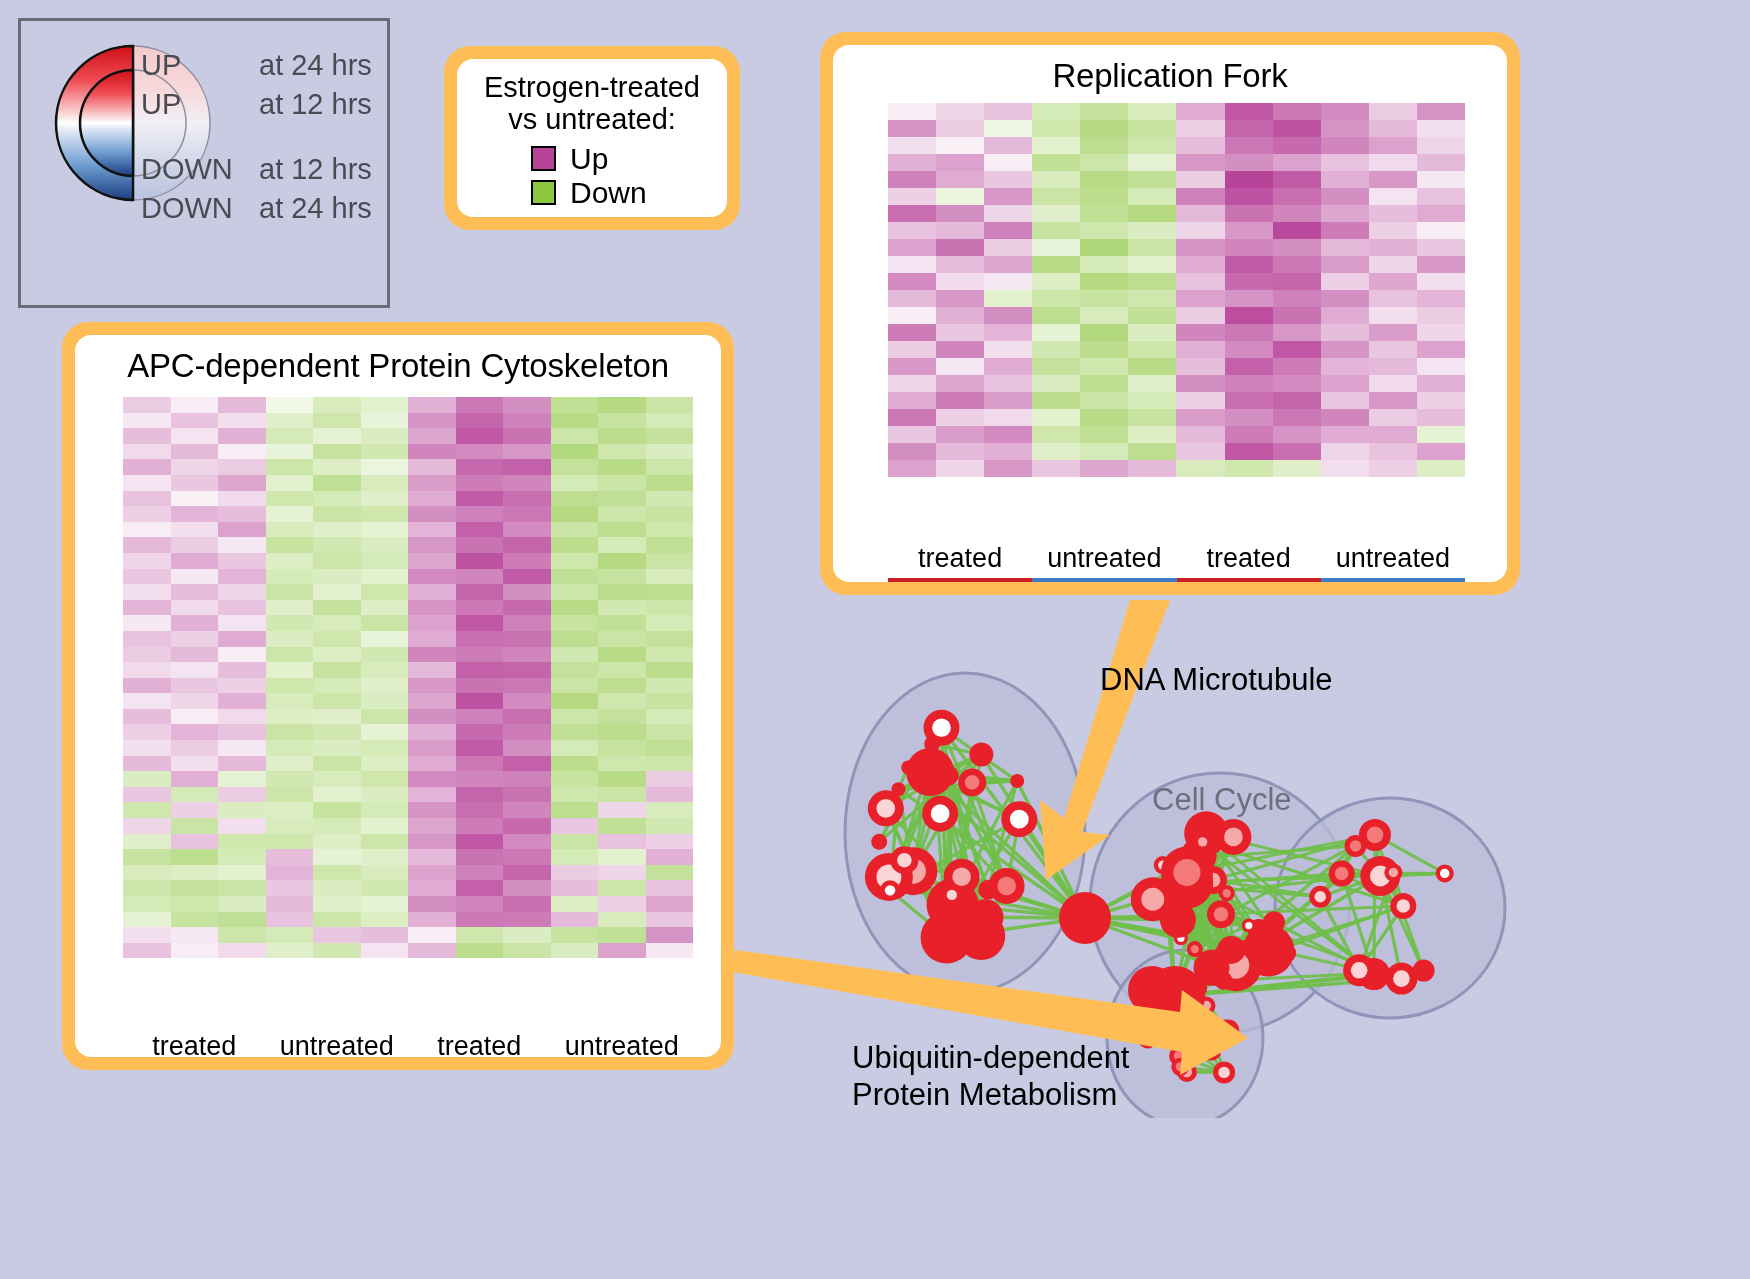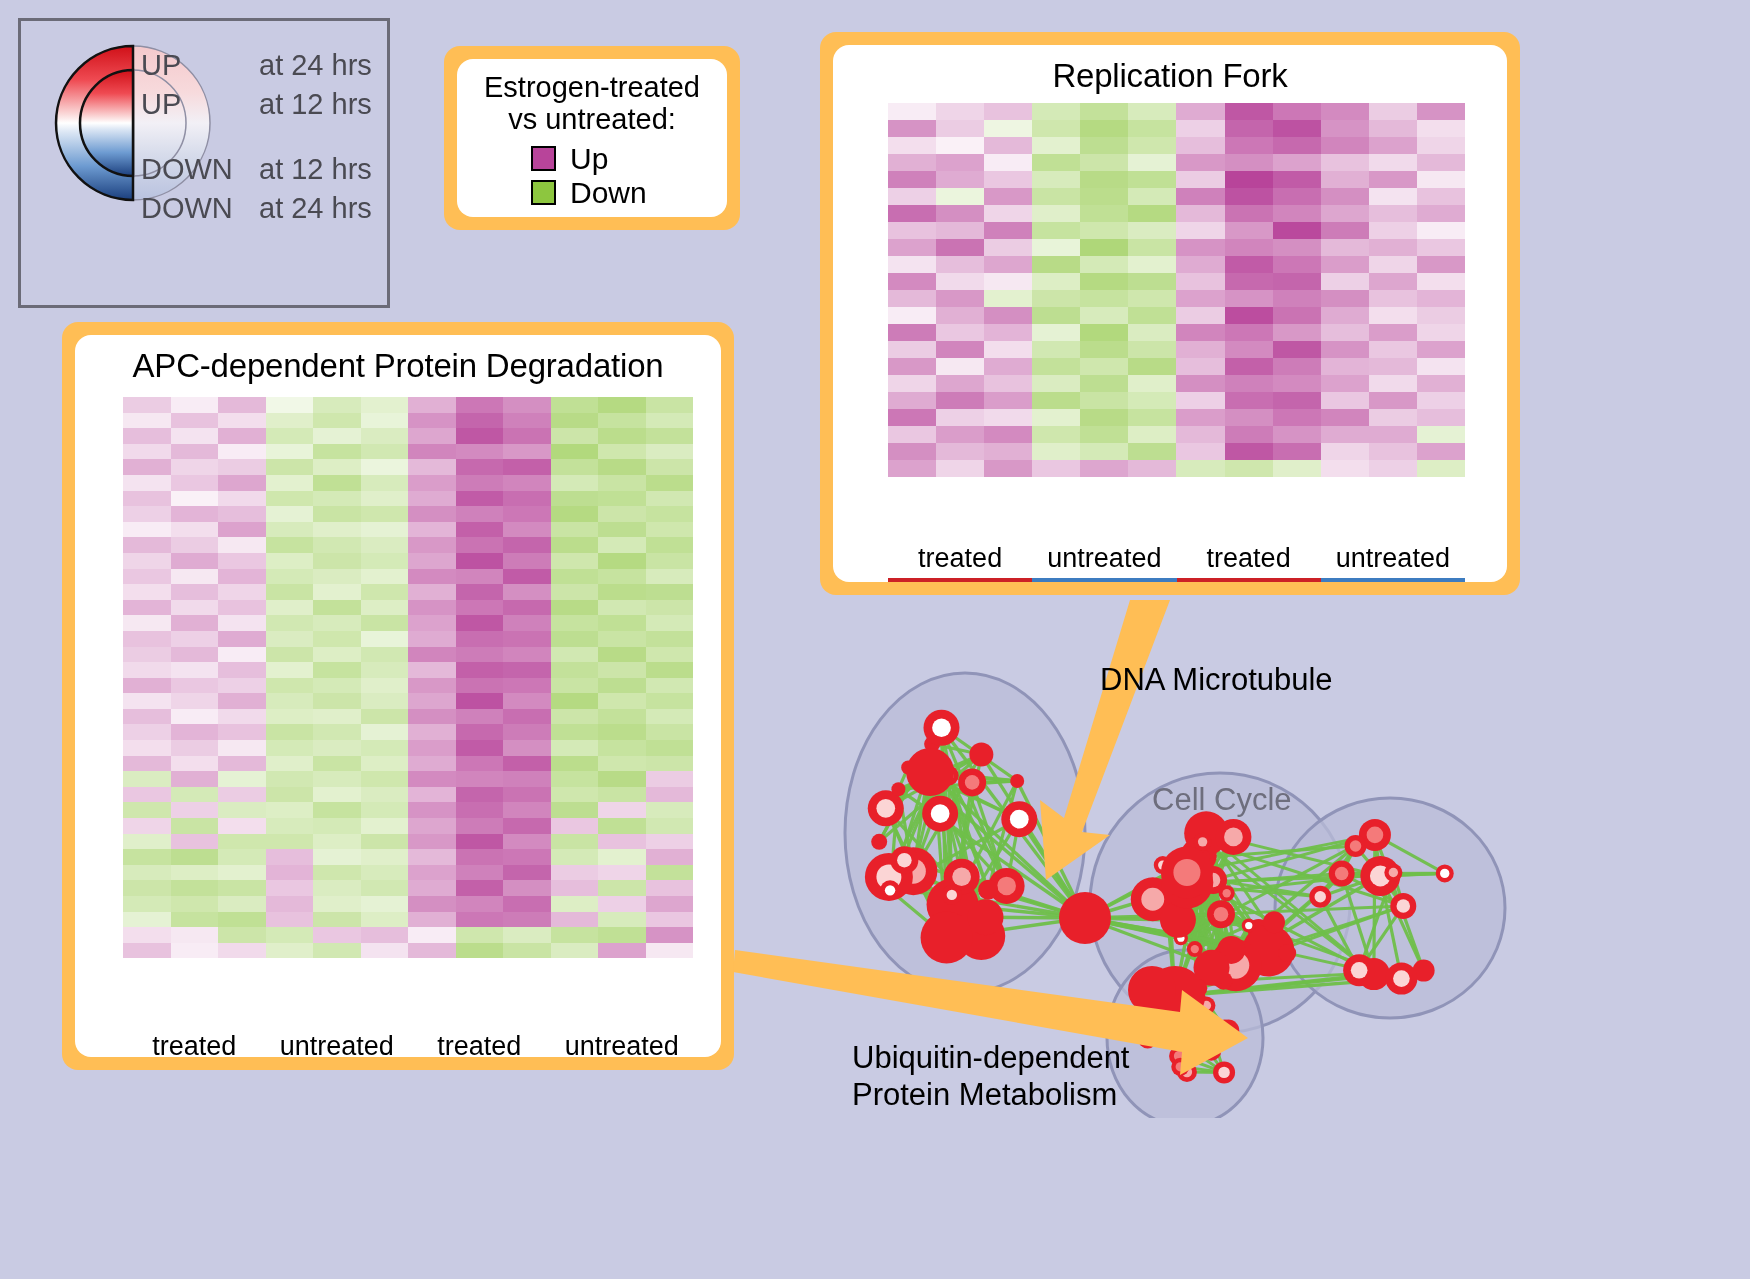--- a/index.html
+++ b/index.html
@@ -22,21 +22,21 @@
   .wheel-row .w-lab{width:118px;font-size:29px;color:#4a4a52;}
   .wheel-row .w-time{font-size:29px;color:#4a4a52;}
   .wheel-gap{height:26px;}
   .wheel-caption{
     position:absolute;left:0;top:196px;width:372px;text-align:center;
     font-size:28px;color:#4a4a52;line-height:1.25;
   }
 
   
   .panel{
-    position:absolute;background:#ffbe55;border-radius:16px;
+    position:absolute;background:#ffbe55;border-radius:26px;
     padding:13px;box-sizing:border-box;
   }
   .panel-inner{
     width:100%;height:100%;background:#ffffff;border-radius:16px;
     box-sizing:border-box;position:relative;overflow:hidden;
   }
   .panel-title{
     text-align:center;font-size:33px;color:#000;font-weight:400;
     padding-top:12px;letter-spacing:-0.2px;
   }
@@ -426,21 +426,21 @@
               <i style="background:#3d7cc0"></i>
           </div>
 
         </div>
       </div>
     </div>
   </div>
 
   <div class="panel" id="apc-panel">
     <div class="panel-inner">
-      <div class="panel-title">APC-dependent Protein Degradation</div>
+      <div class="panel-title">APC-dependent Protein Cytoskeleton</div>
       <div class="hm-wrap" style="left:48px;right:28px;top:62px;">
         <div class="hm" id="hm-apc" style="grid-template-columns: repeat(12, 1fr); grid-auto-rows: 15.6px;">
             <div style="background:rgb(235,204,227)"></div>
             <div style="background:rgb(248,236,245)"></div>
             <div style="background:rgb(228,185,217)"></div>
             <div style="background:rgb(241,248,231)"></div>
             <div style="background:rgb(215,235,188)"></div>
             <div style="background:rgb(227,241,207)"></div>
             <div style="background:rgb(225,176,212)"></div>
             <div style="background:rgb(204,119,182)"></div>

